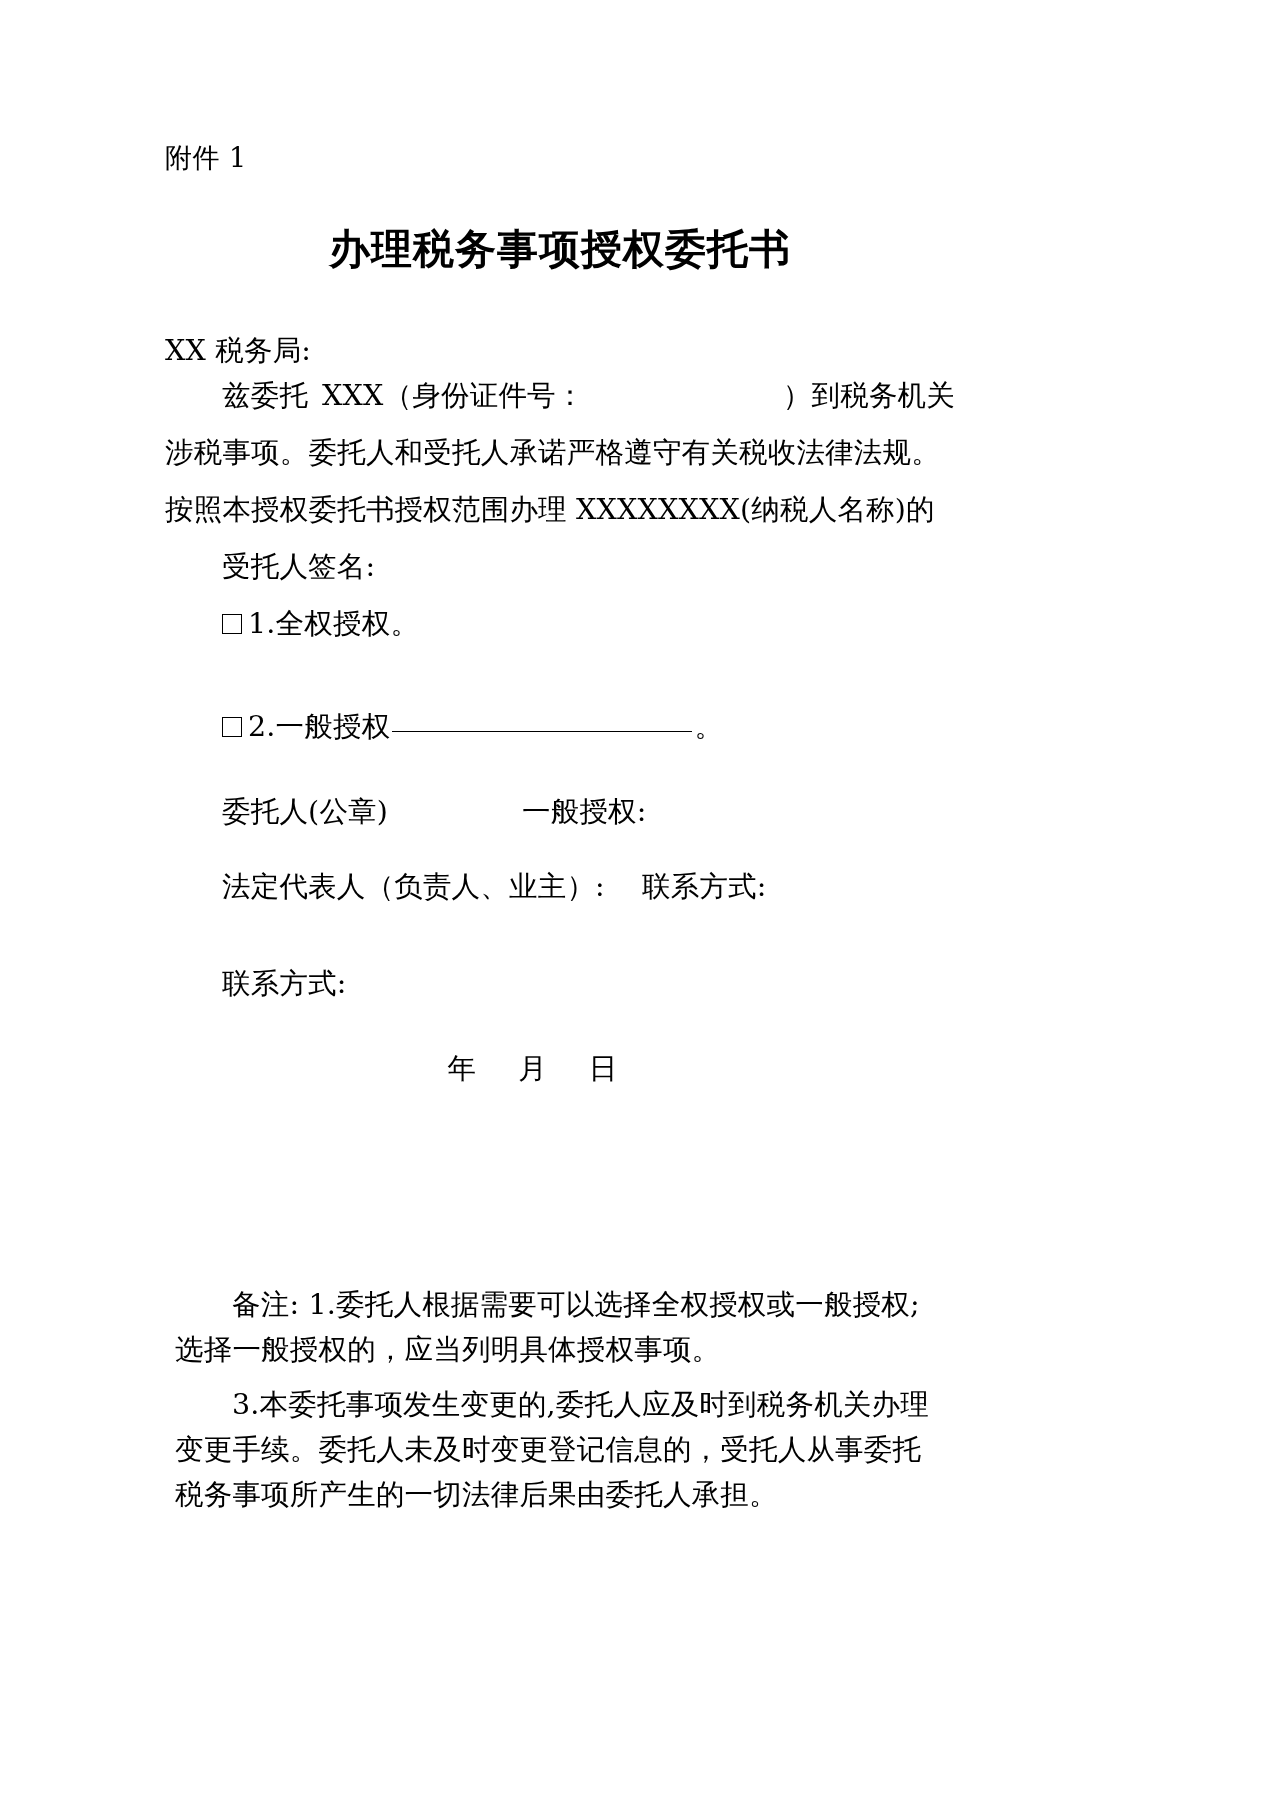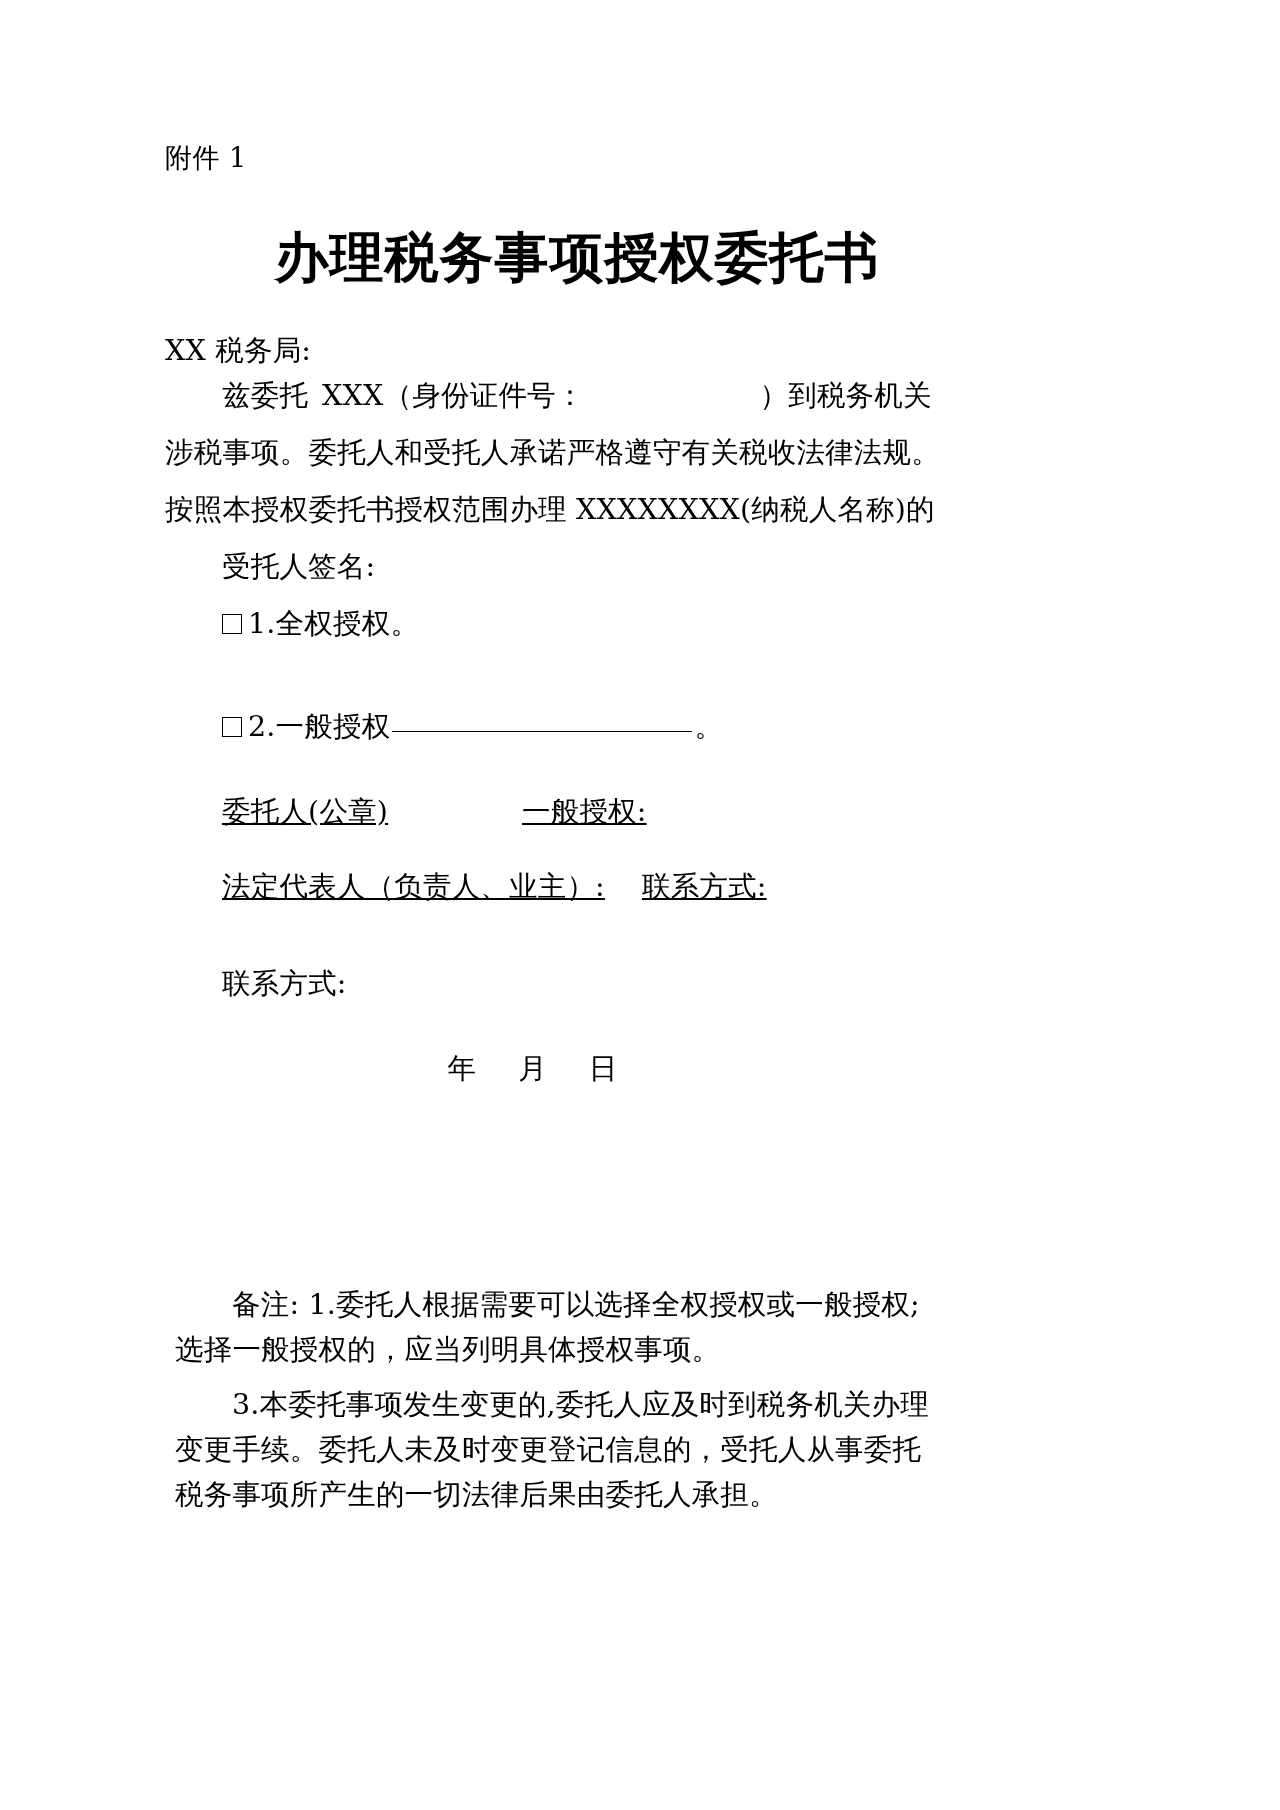--- a/index.html
+++ b/index.html
@@ -25,25 +25,25 @@
     left: 165px;
     top: 140px;
     font-size: 27px;
     letter-spacing: 0.5px;
     white-space: nowrap;
   }
 
   
   .doc-title {
     position: absolute;
-    left: 182px;
+    left: 165px;
     top: 222px;
     width: 790px;
     text-align: center;
-    font-size: 54px;
+    font-size: 41px;
     font-weight: bold;
     letter-spacing: 1px;
     white-space: nowrap;
   }
 
   
   .body-block {
     position: absolute;
     left: 165px;
     top: 316px;
@@ -54,20 +54,21 @@
   }
   .line {
     white-space: nowrap;
     margin-top: 12px;
   }
   .indent2 {
     padding-left: 57px;
   }
   .justify-line {
     display: flex;
+    justify-content: space-between;
     white-space: nowrap;
   }
   .justify-line.indent2 {
     padding-left: 57px;
   }
   .gap-sm { display: inline-block; width: 14px; }
   .gap-lg { display: inline-block; width: 175px; }
   .spacer-30 { height: 30px; }
   .spacer-40 { height: 40px; }
   .spacer-46 { height: 46px; }
@@ -87,21 +88,20 @@
     width: 300px;
     border-bottom: 1.5px solid #000;
     vertical-align: 4px;
     margin: 0 2px;
   }
 
   
   .sig-row {
     display: flex;
     white-space: nowrap;
-    text-decoration: underline;
   }
   .sig-col-a { width: 300px; flex: none; }
   .sig-col-b { flex: none; }
 
   
   .date-line {
     text-align: center;
     white-space: nowrap;
     padding-right: 55px;
   }

